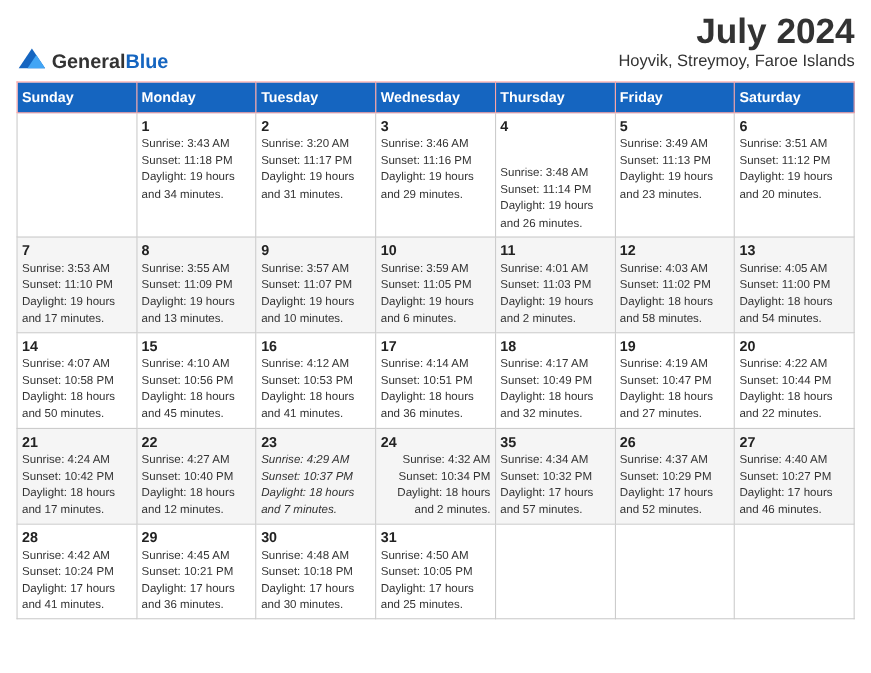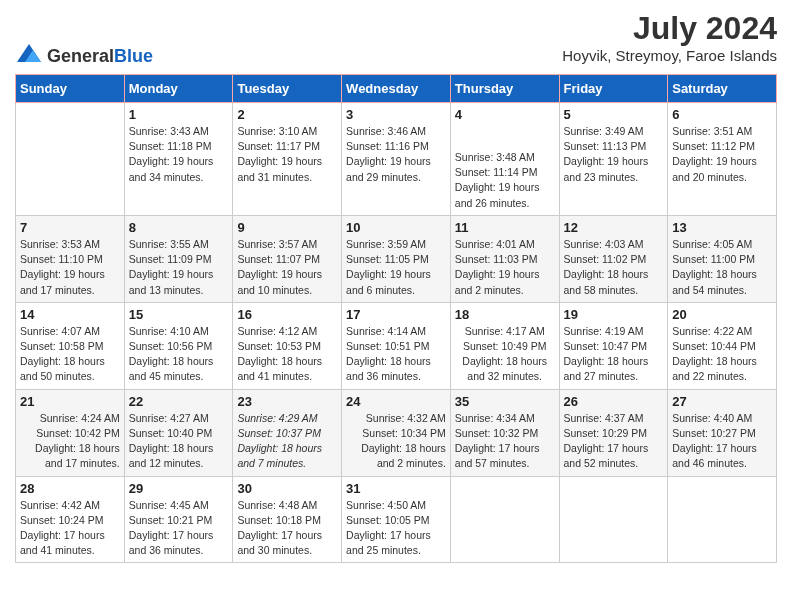--- a/index.html
+++ b/index.html
@@ -125,21 +125,21 @@
   <tr>
         <td class="empty-cell"></td>
         <td>
           <span class="day-number">1</span>
           <div class="day-info" style="white-space: pre-line;">Sunrise: 3:43 AM
 Sunset: 11:18 PM
 Daylight: 19 hours and 34 minutes.</div>
         </td>
         <td>
           <span class="day-number">2</span>
-          <div class="day-info" style="white-space: pre-line;">Sunrise: 3:10 AM
+          <div class="day-info" style="white-space: pre-line;">Sunrise: 3:20 AM
 Sunset: 11:17 PM
 Daylight: 19 hours and 31 minutes.</div>
         </td>
         <td>
           <span class="day-number">3</span>
           <div class="day-info" style="white-space: pre-line;">Sunrise: 3:46 AM
 Sunset: 11:16 PM
 Daylight: 19 hours and 29 minutes.</div>
         </td>
         <td>
@@ -225,41 +225,41 @@
 Daylight: 18 hours and 41 minutes.</div>
         </td>
         <td>
           <span class="day-number">17</span>
           <div class="day-info" style="white-space: pre-line;">Sunrise: 4:14 AM
 Sunset: 10:51 PM
 Daylight: 18 hours and 36 minutes.</div>
         </td>
         <td>
           <span class="day-number">18</span>
-          <div class="day-info" style="white-space: pre-line; text-align: center;">Sunrise: 4:17 AM
+          <div class="day-info" style="white-space: pre-line;">Sunrise: 4:17 AM
 Sunset: 10:49 PM
 Daylight: 18 hours and 32 minutes.</div>
         </td>
         <td>
           <span class="day-number">19</span>
           <div class="day-info" style="white-space: pre-line;">Sunrise: 4:19 AM
 Sunset: 10:47 PM
 Daylight: 18 hours and 27 minutes.</div>
         </td>
         <td>
           <span class="day-number">20</span>
           <div class="day-info" style="white-space: pre-line;">Sunrise: 4:22 AM
 Sunset: 10:44 PM
 Daylight: 18 hours and 22 minutes.</div>
         </td>
       </tr>
       <tr>
         <td>
           <span class="day-number">21</span>
-          <div class="day-info" style="white-space: pre-line; text-align: right;">Sunrise: 4:24 AM
+          <div class="day-info" style="white-space: pre-line;">Sunrise: 4:24 AM
 Sunset: 10:42 PM
 Daylight: 18 hours and 17 minutes.</div>
         </td>
         <td>
           <span class="day-number">22</span>
           <div class="day-info" style="white-space: pre-line;">Sunrise: 4:27 AM
 Sunset: 10:40 PM
 Daylight: 18 hours and 12 minutes.</div>
         </td>
         <td>

